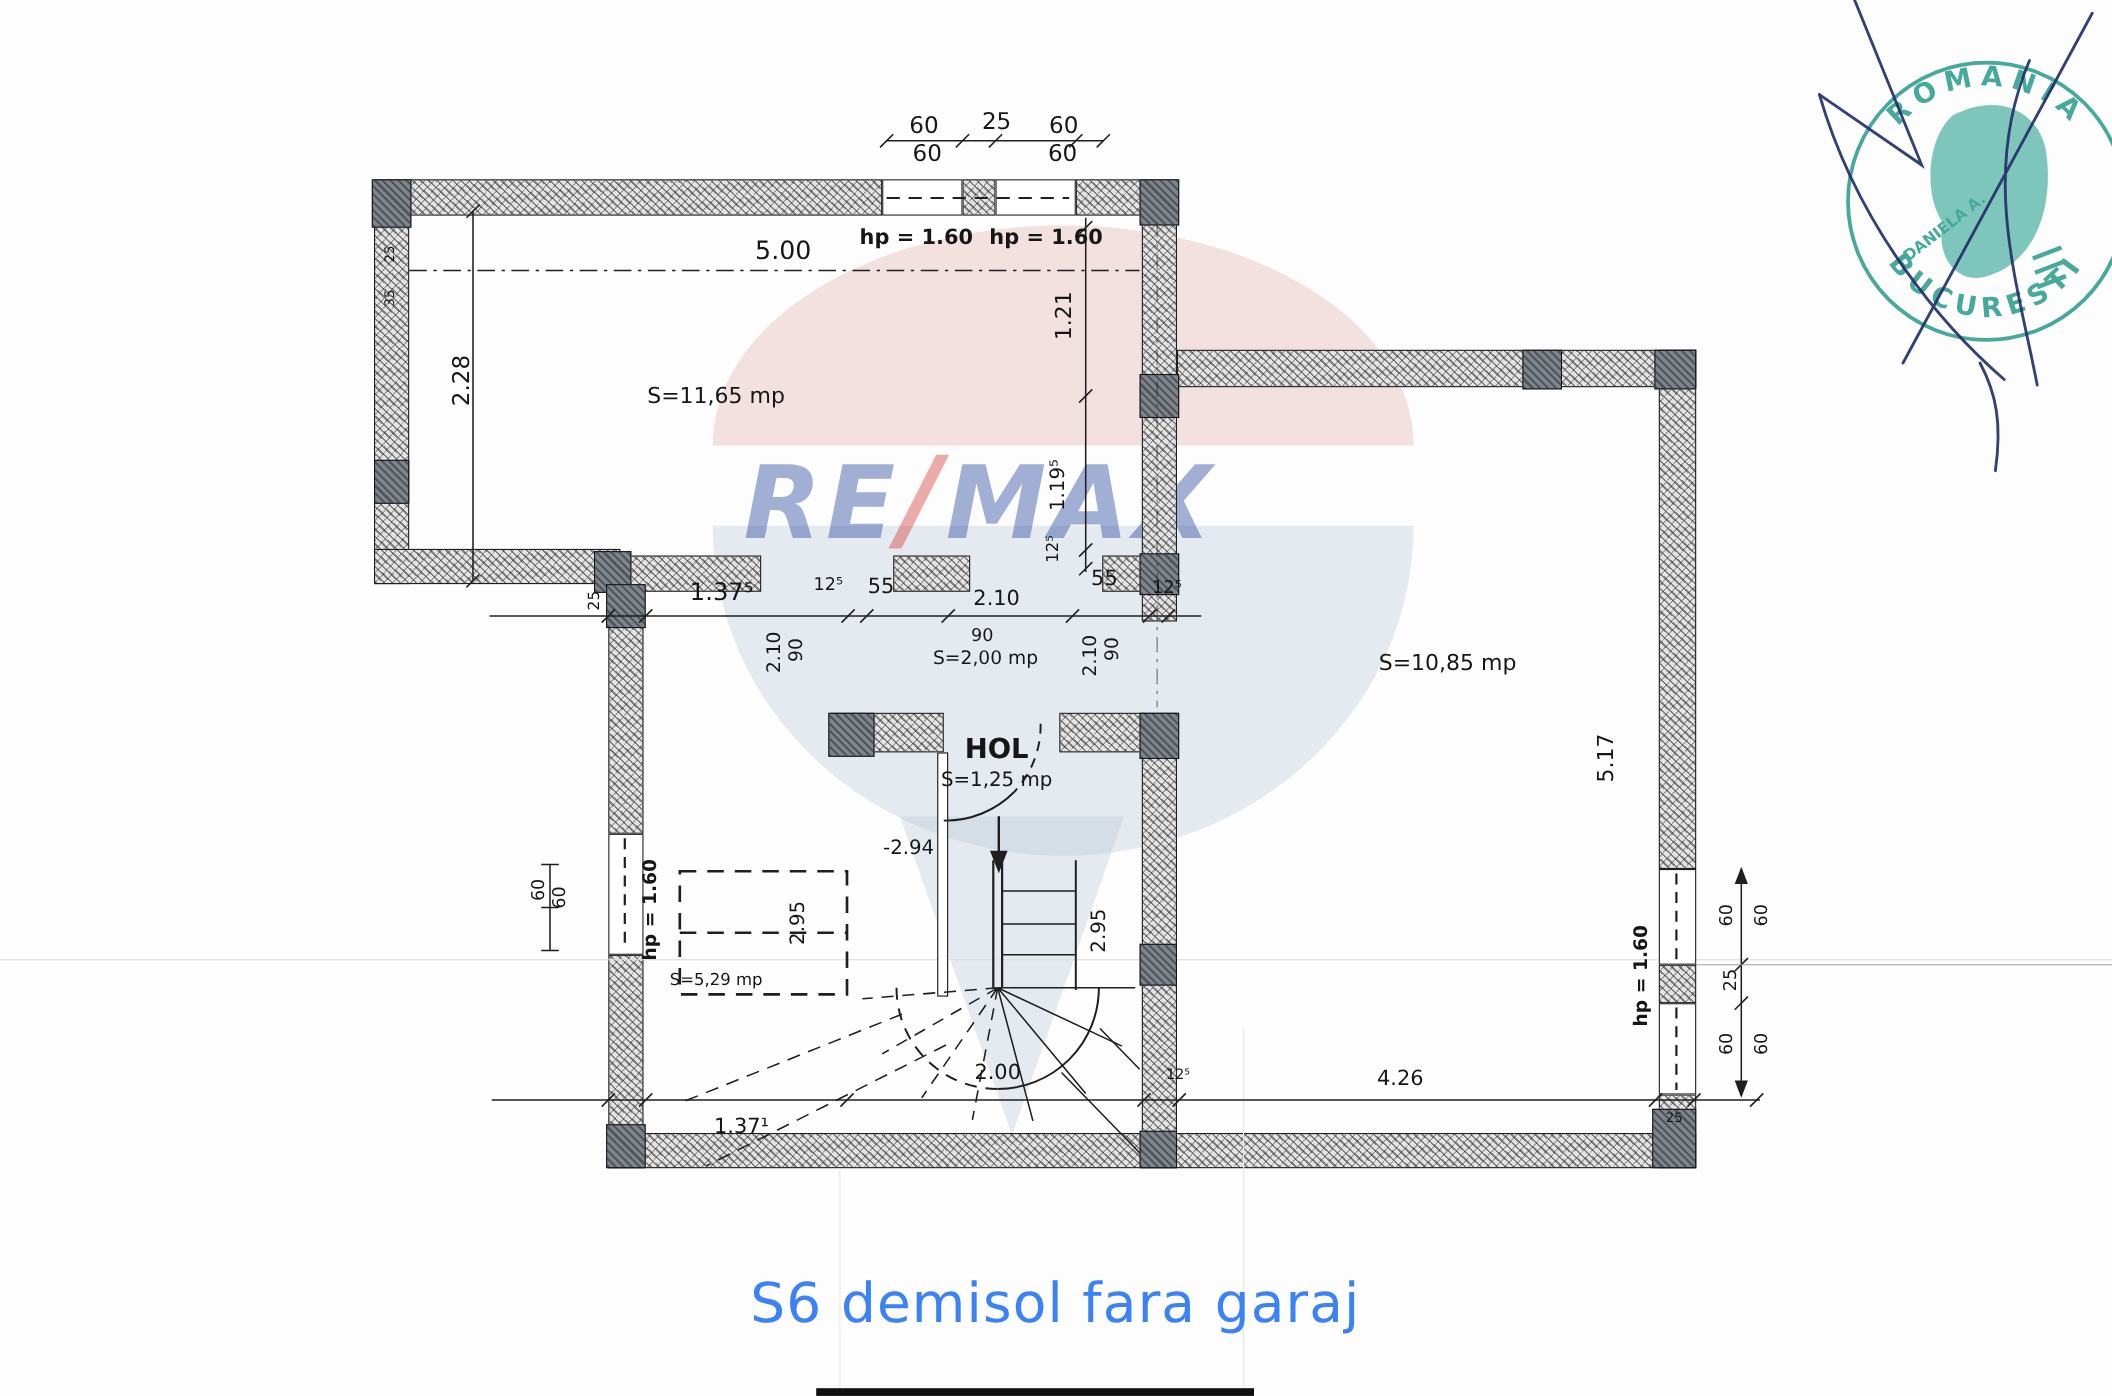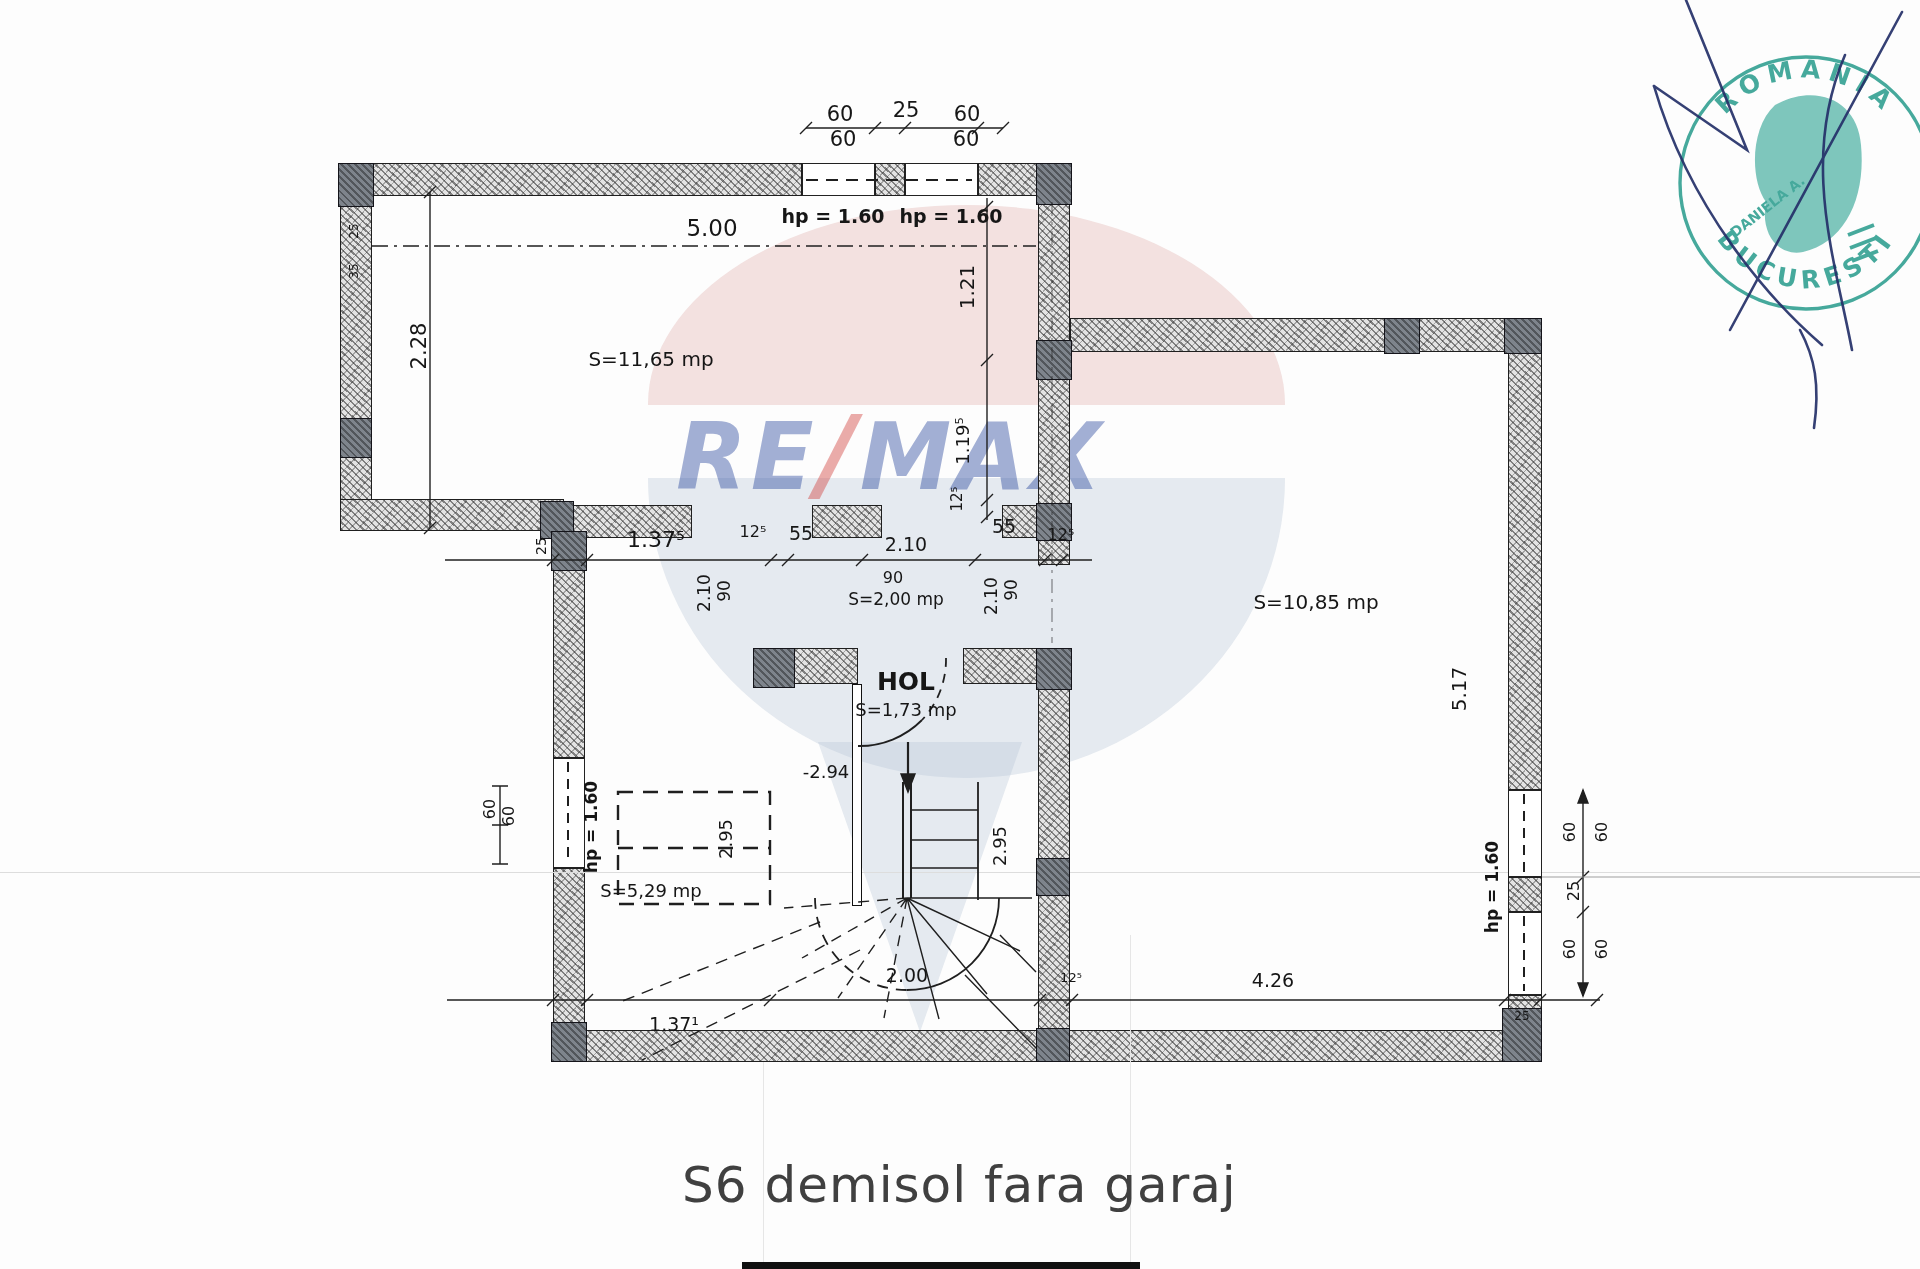--- a/index.html
+++ b/index.html
@@ -20,21 +20,21 @@
   .w,.p,.win,.tw{position:absolute;box-sizing:border-box;}
   .w{border:1.6px solid #1f1f1f;background-color:#e3e3e3;
      background-image:repeating-linear-gradient(43deg,rgba(30,30,30,.5) 0 1.6px,rgba(255,255,255,0) 1.6px 5px),
                       repeating-linear-gradient(-47deg,rgba(30,30,30,.33) 0 1.2px,rgba(255,255,255,0) 1.2px 6px);}
   .p{border:1.6px solid #14141a;background-color:#7e848c;
      background-image:repeating-linear-gradient(45deg,rgba(0,0,0,.35) 0 2px,rgba(0,0,0,0) 2px 5px);z-index:3;}
   .win{border:1.6px solid #222;background:#fff;z-index:2;}
   .tw{border:1.6px solid #111;background:#fff;z-index:2;}
   
   .lbl{position:absolute;transform:translate(-50%,-50%);white-space:nowrap;color:#161616;z-index:6;}
-  #caption{position:absolute;left:682px;top:1156px;font-size:50px;letter-spacing:1px;color:#404040;z-index:6;}
+  #caption{position:absolute;left:682px;top:1156px;font-size:50px;letter-spacing:1px;color:#3b82f6;z-index:6;}
   #linework{position:absolute;left:0;top:0;z-index:5;pointer-events:none;}
   .foldh{position:absolute;left:0;width:1920px;height:1px;background:#dddddd;z-index:1;}
   .foldv{position:absolute;width:1px;background:#e6e6e6;z-index:1;}
   #botbar{position:absolute;left:742px;top:1262px;width:398px;height:7px;background:#101010;z-index:6;}
 </style>
 </head>
 <body>
 
 <div id="canvas">
 
@@ -198,26 +198,26 @@
       <div class="lbl" style="left: 1061px; top: 534px; font-size: 16px; transform: translate(-50%, -50%);">12⁵</div>
       <div class="lbl" style="left: 704px; top: 593px; font-size: 17px; transform: translate(-50%, -50%) rotate(-90deg);">2.10</div>
       <div class="lbl" style="left: 724px; top: 591px; font-size: 17px; transform: translate(-50%, -50%) rotate(-90deg);">90</div>
       <div class="lbl" style="left: 893px; top: 577px; font-size: 16px; transform: translate(-50%, -50%);">90</div>
       <div class="lbl" style="left: 896px; top: 599px; font-size: 17px; transform: translate(-50%, -50%);">S=2,00 mp</div>
       <div class="lbl" style="left: 991px; top: 596px; font-size: 17px; transform: translate(-50%, -50%) rotate(-90deg);">2.10</div>
       <div class="lbl" style="left: 1011px; top: 590px; font-size: 17px; transform: translate(-50%, -50%) rotate(-90deg);">90</div>
       <div class="lbl" style="left: 1316px; top: 602px; font-size: 20px; transform: translate(-50%, -50%);">S=10,85 mp</div>
       <div class="lbl" style="left: 1459px; top: 689px; font-size: 20px; transform: translate(-50%, -50%) rotate(-90deg);">5.17</div>
       <div class="lbl" style="left: 906px; top: 681px; font-size: 25px; font-weight: 700; transform: translate(-50%, -50%);">HOL</div>
-      <div class="lbl" style="left: 906px; top: 709px; font-size: 18px; transform: translate(-50%, -50%);">S=1,73 mp</div>
+      <div class="lbl" style="left: 906px; top: 709px; font-size: 18px; transform: translate(-50%, -50%);">S=1,25 mp</div>
       <div class="lbl" style="left: 826px; top: 771px; font-size: 18px; transform: translate(-50%, -50%);">-2.94</div>
       <div class="lbl" style="left: 489px; top: 809px; font-size: 16px; transform: translate(-50%, -50%) rotate(-90deg);">60</div>
       <div class="lbl" style="left: 508px; top: 816px; font-size: 16px; transform: translate(-50%, -50%) rotate(-90deg);">60</div>
       <div class="lbl" style="left: 591px; top: 827px; font-size: 17px; font-weight: 700; transform: translate(-50%, -50%) rotate(-90deg);">hp = 1.60</div>
-      <div class="lbl" style="left: 651px; top: 890px; font-size: 18px; transform: translate(-50%, -50%);">S=5,29 mp</div>
+      <div class="lbl" style="left: 651px; top: 890px; font-size: 15px; transform: translate(-50%, -50%);">S=5,29 mp</div>
       <div class="lbl" style="left: 725px; top: 839px; font-size: 18px; transform: translate(-50%, -50%) rotate(-90deg);">2.95</div>
       <div class="lbl" style="left: 999px; top: 846px; font-size: 18px; transform: translate(-50%, -50%) rotate(-90deg);">2.95</div>
       <div class="lbl" style="left: 674px; top: 1024px; font-size: 19px; transform: translate(-50%, -50%);">1.37¹</div>
       <div class="lbl" style="left: 907px; top: 975px; font-size: 19px; transform: translate(-50%, -50%);">2.00</div>
       <div class="lbl" style="left: 1071px; top: 977px; font-size: 13px; transform: translate(-50%, -50%);">12⁵</div>
       <div class="lbl" style="left: 1273px; top: 980px; font-size: 19px; transform: translate(-50%, -50%);">4.26</div>
       <div class="lbl" style="left: 1492px; top: 887px; font-size: 17px; font-weight: 700; transform: translate(-50%, -50%) rotate(-90deg);">hp = 1.60</div>
       <div class="lbl" style="left: 1569px; top: 832px; font-size: 16px; transform: translate(-50%, -50%) rotate(-90deg);">60</div>
       <div class="lbl" style="left: 1601px; top: 832px; font-size: 16px; transform: translate(-50%, -50%) rotate(-90deg);">60</div>
       <div class="lbl" style="left: 1573px; top: 891px; font-size: 16px; transform: translate(-50%, -50%) rotate(-90deg);">25</div>

